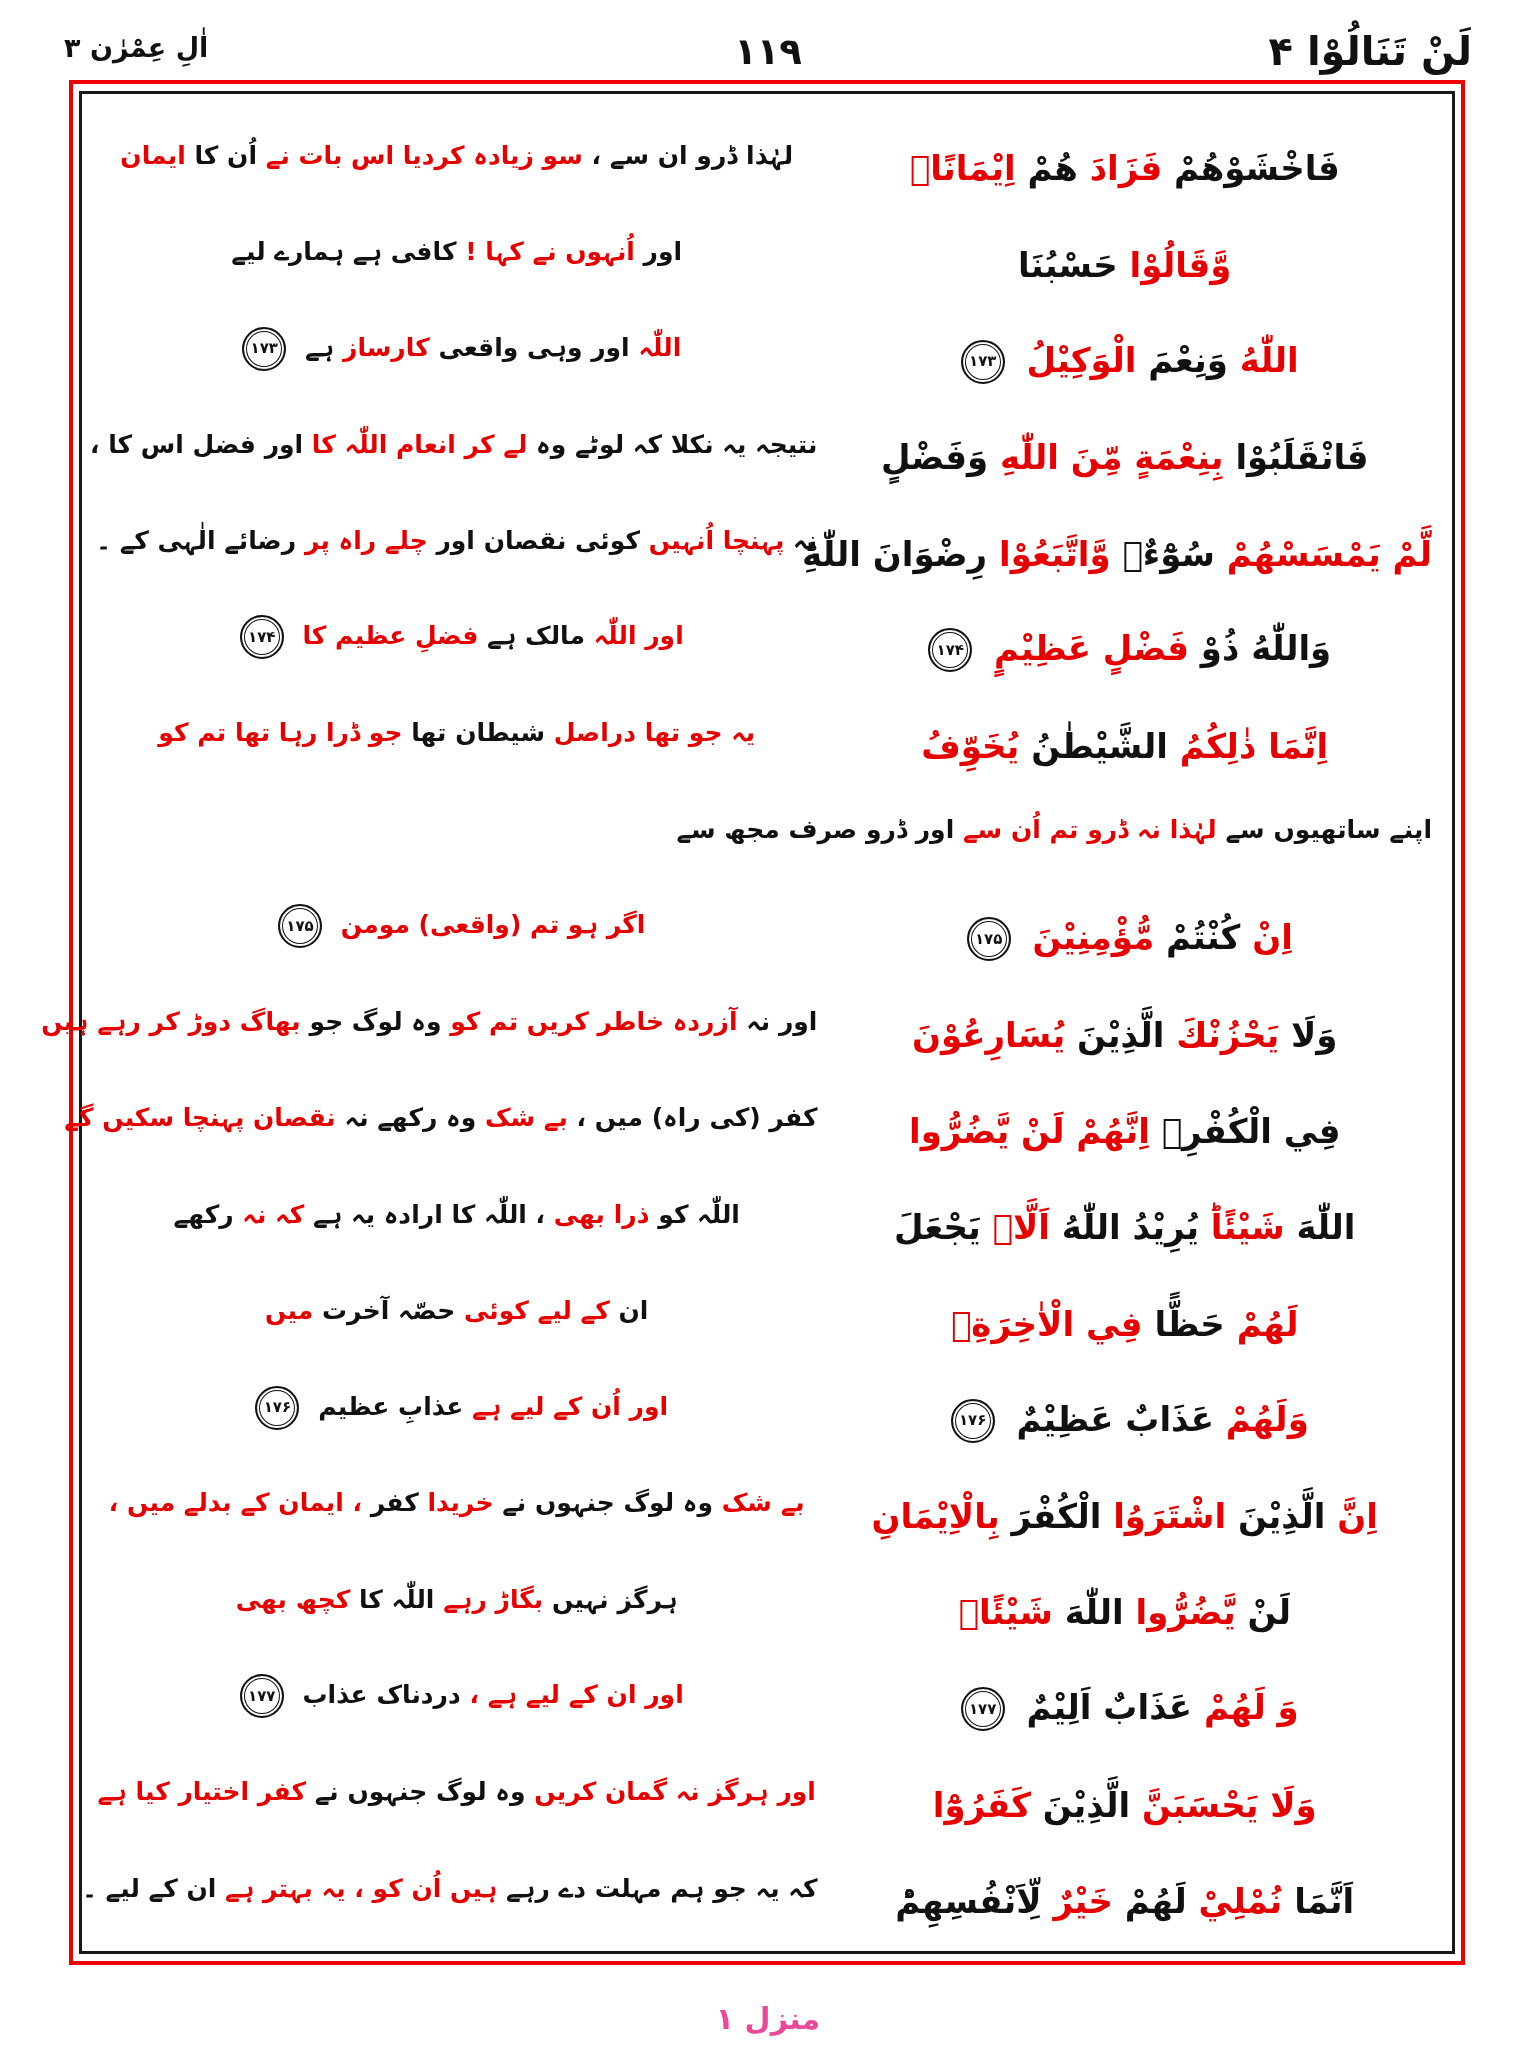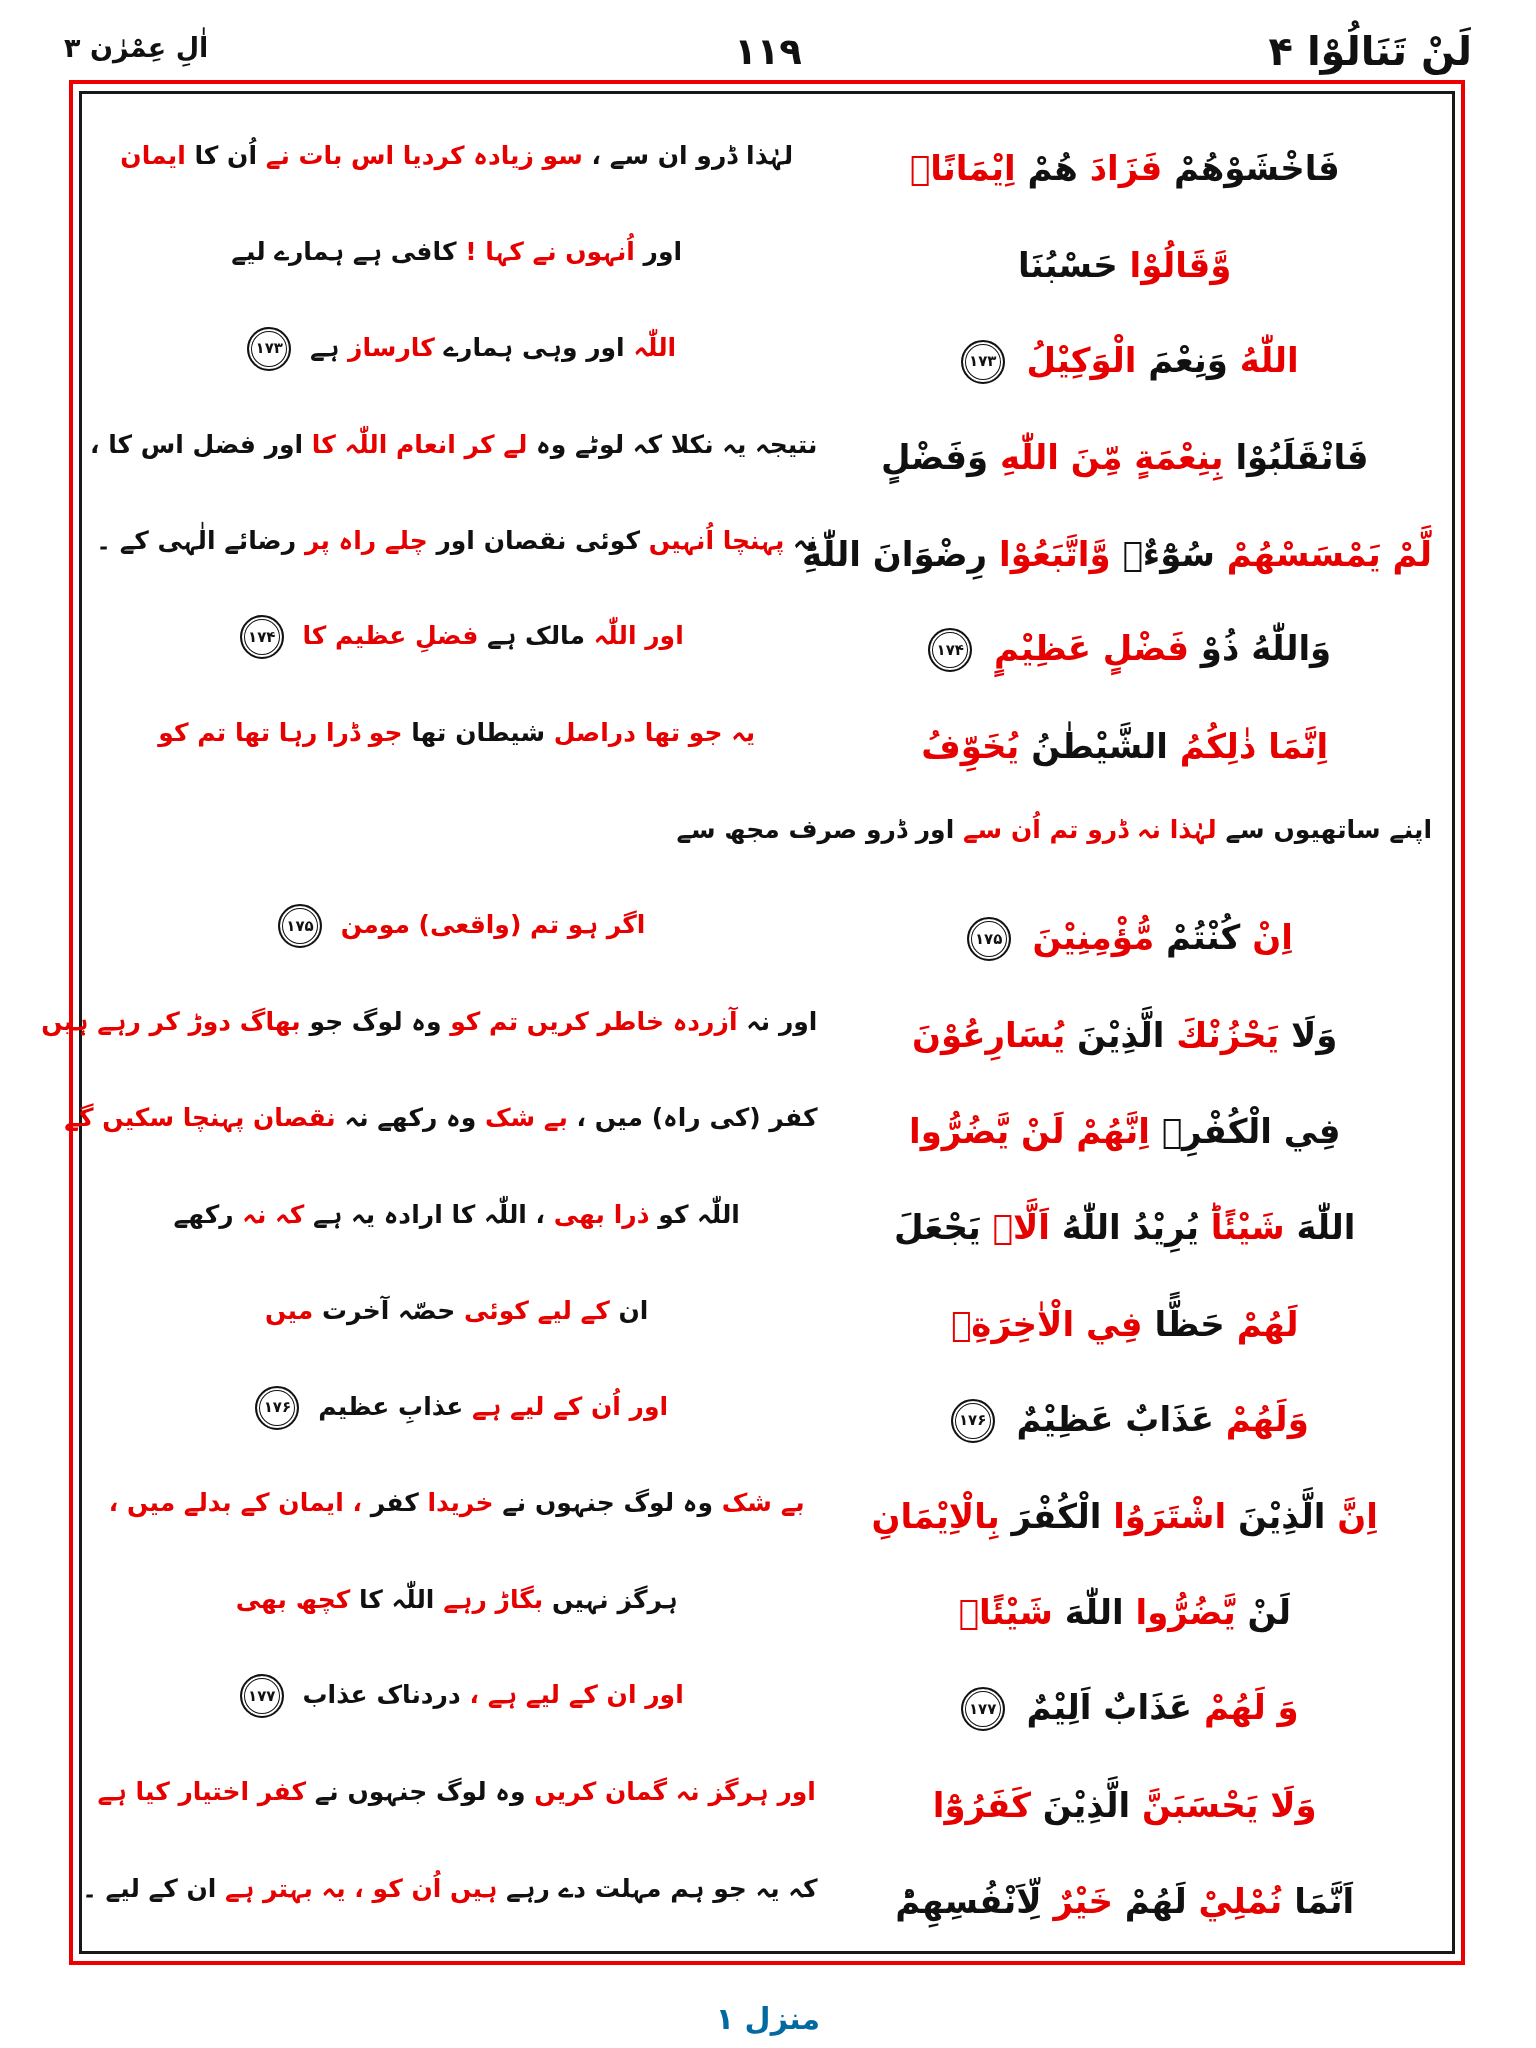--- a/index.html
+++ b/index.html
@@ -39,21 +39,21 @@
   .medallion{
     display:inline-flex;align-items:center;justify-content:center;
     width:40px;height:40px;border:2.5px solid #111;border-radius:50%;
     font-size:15px;font-weight:700;color:#111;
     margin:0 10px;vertical-align:middle;background:#fff;
     box-shadow:inset 0 0 0 2px #fff, inset 0 0 0 3px #111;
   }
   
   .page-footer{
     position:absolute;left:0;right:0;bottom:12px;
-    text-align:center;font-size:30px;font-weight:700;color:#0369a1;
+    text-align:center;font-size:30px;font-weight:700;color:#ec4899;
   }
 </style>
 </head>
 <body>
 
 <div class="page-header">
   <div class="hdr-juz">لَنْ تَنَالُوْا ۴</div>
   <div class="hdr-page">۱۱۹</div>
   <div class="hdr-surah">اٰلِ عِمْرٰن ۳</div>
 </div>
@@ -64,21 +64,21 @@
         <div class="row">
           <div class="cell ar"><span class="seg blk">فَاخْشَوْهُمْ</span> <span class="seg red">فَزَادَ</span> <span class="seg blk">هُمْ</span> <span class="seg red">اِيْمَانًاۖ</span> </div>
           <div class="cell ur"><span class="seg blk">لہٰذا ڈرو ان سے ،</span> <span class="seg red">سو زیادہ کردیا اس بات نے</span> <span class="seg blk">اُن کا</span> <span class="seg red">ایمان</span> </div>
         </div>
         <div class="row">
           <div class="cell ar"><span class="seg red">وَّقَالُوْا</span> <span class="seg blk">حَسْبُنَا</span> </div>
           <div class="cell ur"><span class="seg blk">اور</span> <span class="seg red">اُنہوں نے کہا !</span> <span class="seg blk">کافی ہے ہمارے لیے</span> </div>
         </div>
         <div class="row">
           <div class="cell ar"><span class="seg red">اللّٰهُ</span> <span class="seg blk">وَنِعْمَ</span> <span class="seg red">الْوَكِيْلُ</span> <span class="medallion">۱۷۳</span></div>
-          <div class="cell ur"><span class="seg red">اللّٰہ</span> <span class="seg blk">اور وہی ہمارے</span> <span class="seg red">کارساز</span> <span class="seg blk">ہے</span> <span class="medallion">۱۷۳</span></div>
+          <div class="cell ur"><span class="seg red">اللّٰہ</span> <span class="seg blk">اور وہی واقعی</span> <span class="seg red">کارساز</span> <span class="seg blk">ہے</span> <span class="medallion">۱۷۳</span></div>
         </div>
         <div class="row">
           <div class="cell ar"><span class="seg blk">فَانْقَلَبُوْا</span> <span class="seg red">بِنِعْمَةٍ مِّنَ اللّٰهِ</span> <span class="seg blk">وَفَضْلٍ</span> </div>
           <div class="cell ur"><span class="seg blk">نتیجہ یہ نکلا کہ لوٹے وہ</span> <span class="seg red">لے کر انعام اللّٰہ کا</span> <span class="seg blk">اور فضل اس کا ،</span> </div>
         </div>
         <div class="row">
           <div class="cell ar"><span class="seg red">لَّمْ يَمْسَسْهُمْ</span> <span class="seg blk">سُوْٓءٌۙ</span> <span class="seg red">وَّاتَّبَعُوْا</span> <span class="seg blk">رِضْوَانَ اللّٰهِؕ</span> </div>
           <div class="cell ur"><span class="seg blk">نہ</span> <span class="seg red">پہنچا اُنہیں</span> <span class="seg blk">کوئی نقصان اور</span> <span class="seg red">چلے راہ پر</span> <span class="seg blk">رضائے الٰہی کے ۔</span> </div>
         </div>
         <div class="row">

